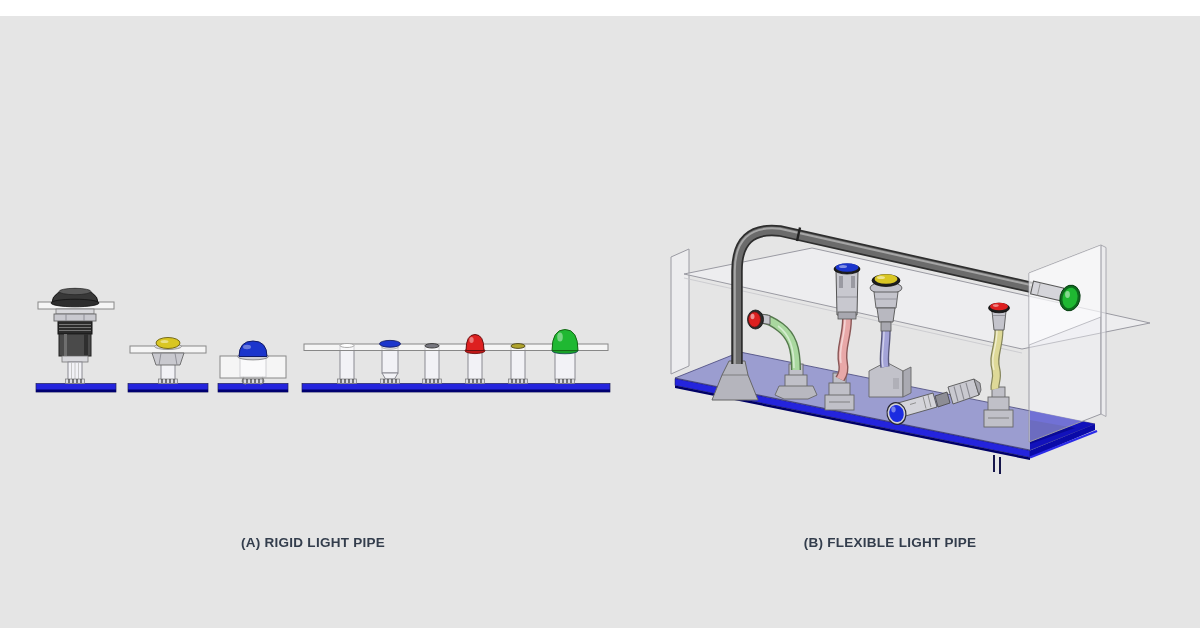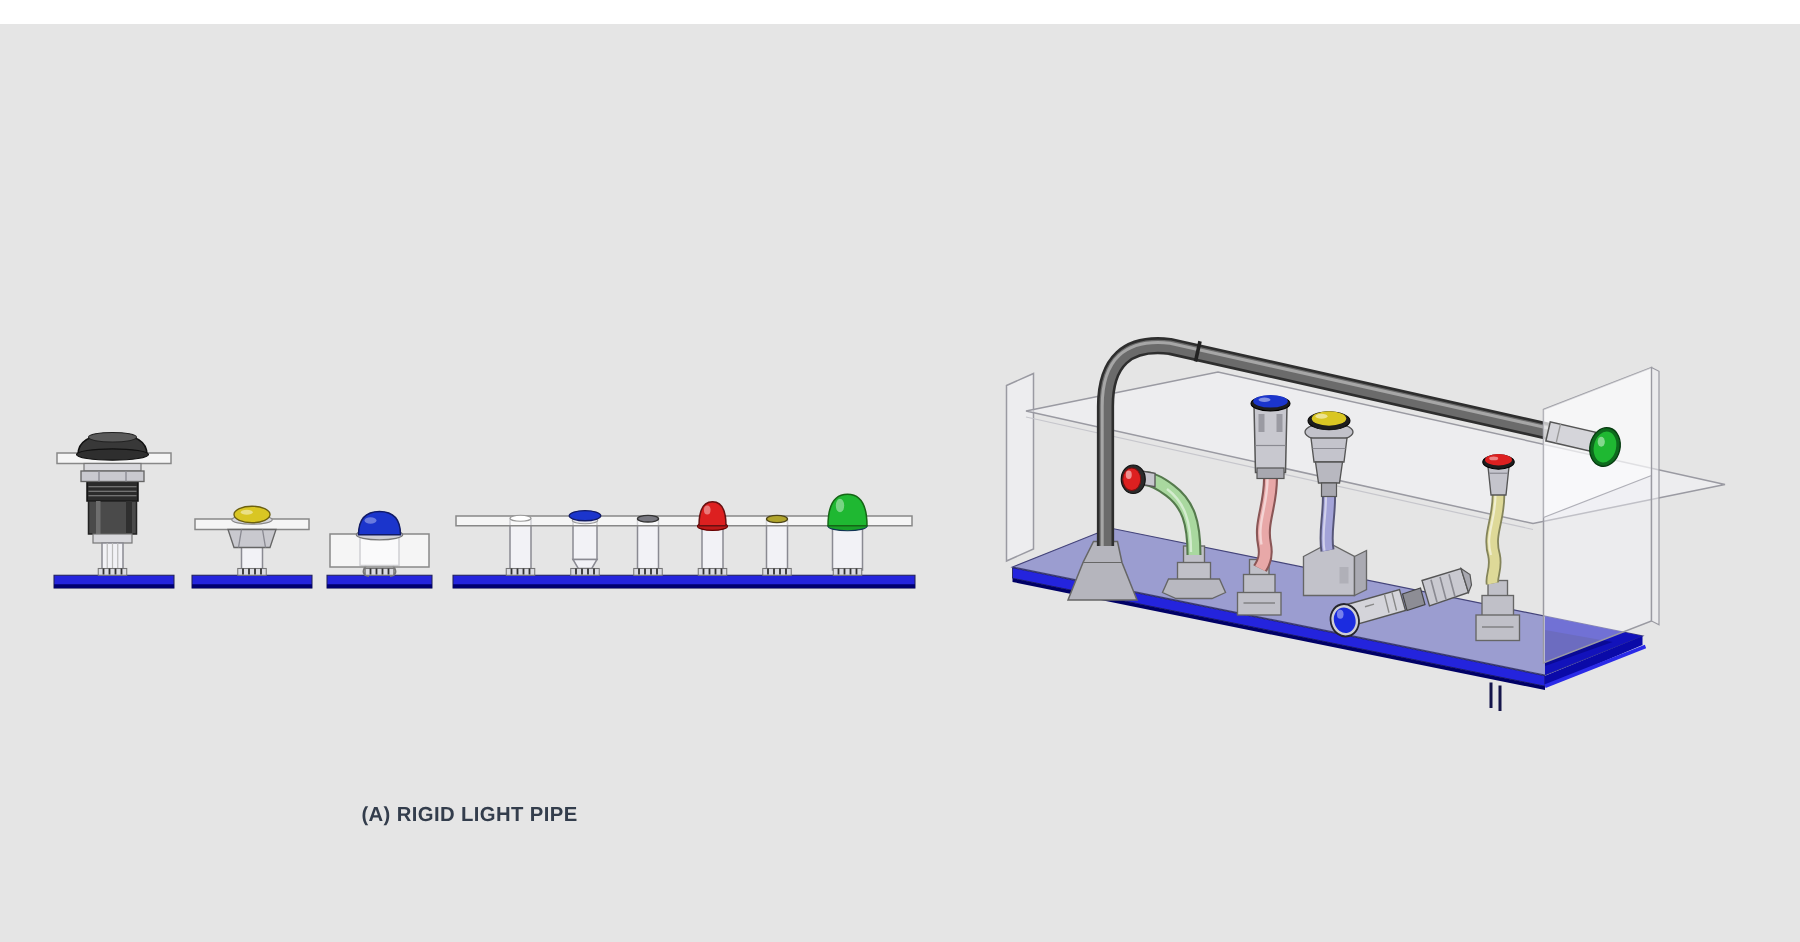--- a/index.html
+++ b/index.html
@@ -283,14 +283,15 @@
       <ellipse cx="1070" cy="282" rx="10" ry="13" fill="#0d6b1d" stroke="#063c10" stroke-width=".9" transform="rotate(13 1070 282)"></ellipse>
       <ellipse cx="1070" cy="282" rx="7.4" ry="10.4" style="fill:var(--lens-green)" transform="rotate(13 1070 282)"></ellipse>
       <ellipse cx="1067.5" cy="278.5" rx="2.4" ry="3.4" fill="rgba(255,255,255,.45)"></ellipse>
     </g>
 
     <path d="M994,439 V456 M1000,441 V458" stroke="#15154a" stroke-width="2"></path>
   </g>
 </svg>
 
 <div class="caption caption-a">(A) RIGID LIGHT PIPE</div>
+<div class="caption caption-b">(B) FLEXIBLE LIGHT PIPE</div>
 
 </div>
 
 </body></html>

